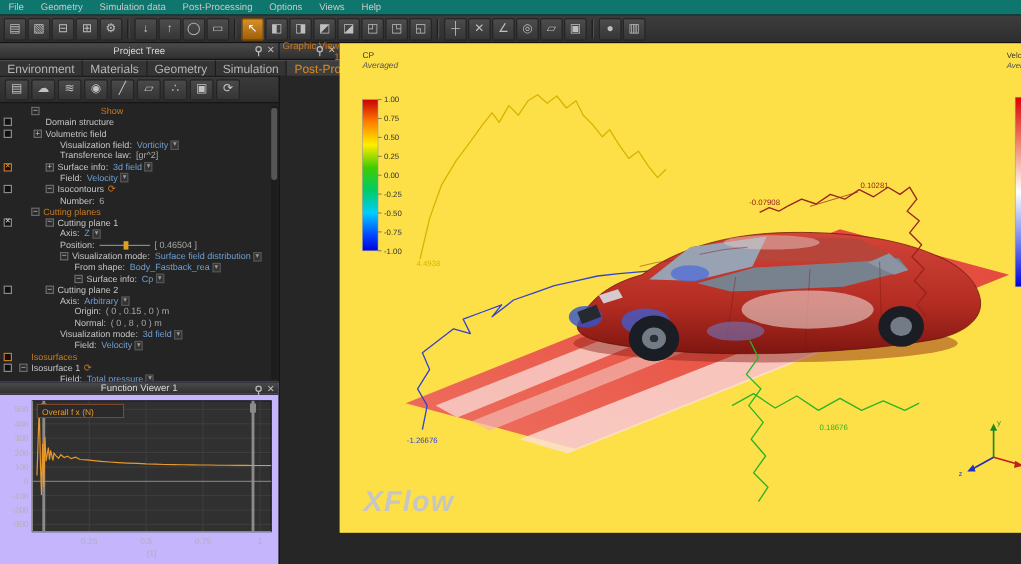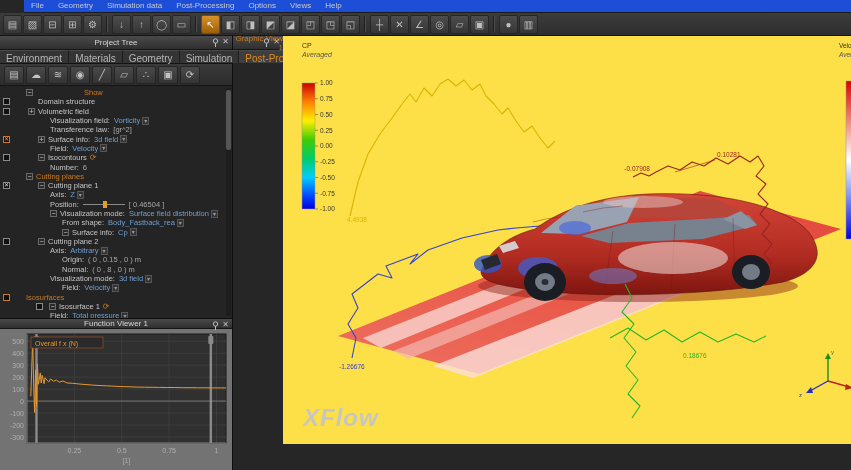--- a/index.html
+++ b/index.html
@@ -1,22 +1,22 @@
 <!DOCTYPE html>
 <html><head>
 <meta charset="utf-8">
 <style>
   * { margin:0; padding:0; box-sizing:border-box; }
   html,body { width:851px; height:470px; overflow:hidden; background:#1b1b1b;
     font-family:"Liberation Sans", sans-serif; }
   .app { width:851px; height:470px; display:flex; flex-direction:column; background:#262626; }
 
   
-  .menubar { height:13px; background:#1d4ed8; display:flex; align-items:center;
-    border-bottom:1px solid #1a1a1a;margin-left:24px; }
+  .menubar { height:13px; background:#0f766e; display:flex; align-items:center;
+    border-bottom:1px solid #1a1a1a; }
   .menu-item { font-size:8px; color:#c8c8c8; padding:0 7px; line-height:12px; cursor:default; }
 
   
   .toolbar { height:23px; background:linear-gradient(#3c3c3c,#2e2e2e); display:flex;
     align-items:center; padding:0 3px; border-bottom:1px solid #141414; }
   .tb-group { display:flex; align-items:center; gap:1px; }
   .tb-sep { width:2px; height:16px; margin:0 4px;
     border-left:1px solid #1d1d1d; border-right:1px solid #4e4e4e; }
   .tb-btn { width:19px; height:19px; border-radius:2px; background:linear-gradient(#4d4d4d,#353535);
     border:1px solid #262626; color:#bfbfbf; font-size:10px; line-height:17px; text-align:center;
@@ -63,21 +63,21 @@
     border:1px solid #555; background:#333; padding:0 1px; line-height:6px; }
   .tr-refresh { color:#cc7a1e; font-size:8px; margin-left:3px; }
   .tr-slider { display:inline-block; position:relative; width:42px; height:7px; margin-left:4px; }
   .tr-slider .track { position:absolute; left:0; right:0; top:3px; height:1px; background:#8a8a8a; }
   .tr-slider .handle { position:absolute; top:0; width:4px; height:7px; background:#e0a020; }
   .tree-scroll { position:absolute; right:1px; top:2px; bottom:2px; width:5px; background:#1d1d1d; }
   .tree-scroll .thumb { position:absolute; top:2px; left:0; width:5px; height:60px; background:#555;
     border-radius:2px; }
 
   
-  .function-viewer { height:152px; display:flex; flex-direction:column; background:#737373;
+  .function-viewer { height:152px; display:flex; flex-direction:column; background:#c4b5fd;
     border-top:1px solid #0d0d0d; }
   .fv-body { flex:1; position:relative; }
 
   
   .gv-titlebar { height:14px; background:linear-gradient(#484848,#2f2f2f); position:relative;
     display:flex; align-items:center; justify-content:center; border-bottom:1px solid #141414; }
   .gv-titlebar .pt-label { color:#cc7a1e; font-size:8px; }
   .gv-canvas { height:408px; position:relative; background:#fde047; overflow:hidden; }
   .bottom-tabs { height:12px; background:#242424; display:flex; align-items:flex-end;
     border-top:1px solid #0d0d0d; padding-left:3px; gap:2px; }
@@ -290,21 +290,21 @@
             </div>
             <div class="tree-row" style="padding-left: 62px;">
               <span class="tr-label">Field:</span>
               <span class="tr-value">Velocity</span>
               <span class="tr-dd">▾</span>
             </div>
             <div class="tree-row" style="padding-left: 26px;">
               <span class="tr-check border-orange"></span>
               <span class="tr-label orange">Isosurfaces</span>
             </div>
-            <div class="tree-row" style="padding-left: 16px; margin-left: 33px;">
+            <div class="tree-row" style="padding-left: 16px;">
               <span class="tr-check"></span>
               <span class="tr-toggle">−</span>
               <span class="tr-label">Isosurface 1</span>
               <span class="tr-refresh">⟳</span>
             </div>
             <div class="tree-row" style="padding-left: 50px;">
               <span class="tr-label">Field:</span>
               <span class="tr-value">Total pressure</span>
               <span class="tr-dd">▾</span>
             </div>

